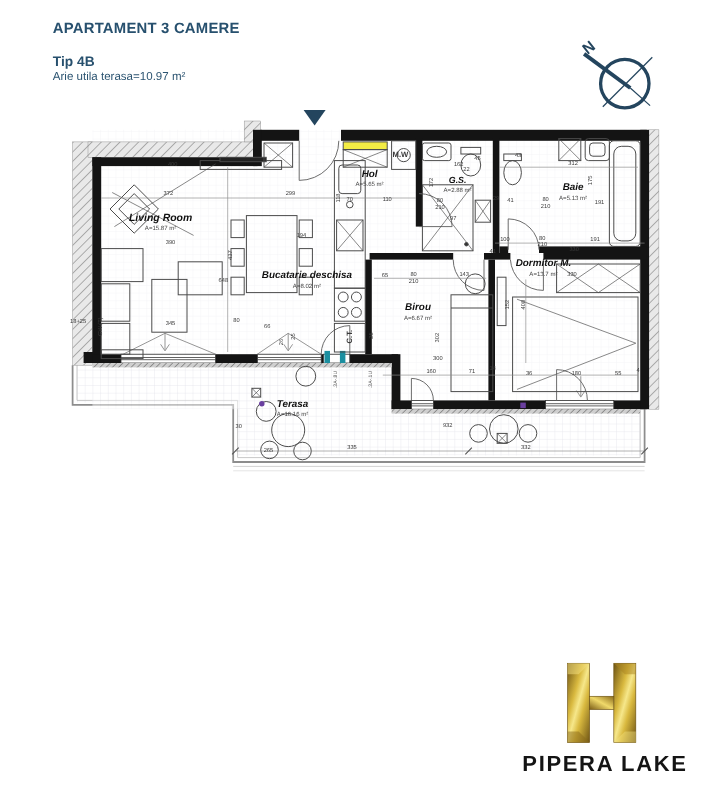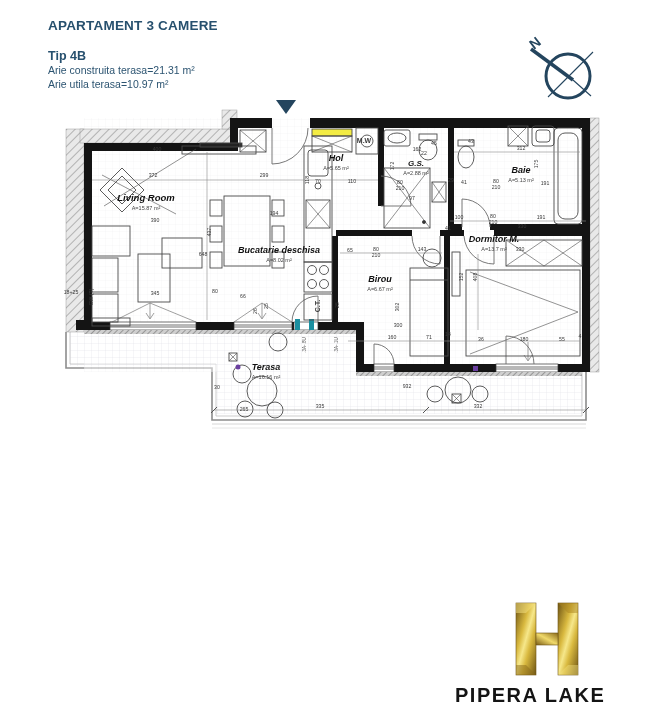--- a/index.html
+++ b/index.html
@@ -12,30 +12,29 @@
   .hdr .ln{font-size:10.5px;line-height:1.38;color:#2c5471;}
   
   svg.plan{position:absolute;left:0;top:0;z-index:1;}
   text{font-family:"Liberation Sans",sans-serif;}
   .room-name{font-weight:bold;font-style:italic;fill:#101010;}
   .room-area{fill:#444;}
   .dim{fill:#3a3a3a;}
   .code{fill:#555;}
   
   .logo{position:absolute;left:455px;top:598px;width:190px;height:112px;z-index:3;
-        display:flex;flex-direction:column;}
+        display:flex;flex-direction:column;align-items:center;}
   .logo .word{font-size:20px;font-weight:bold;letter-spacing:1.5px;color:#141414;margin-top:8px;white-space:nowrap;}
 </style>
 </head>
 <body>
 
 <div class="hdr">
   <div class="t1">APARTAMENT 3 CAMERE</div>
   <div class="t2">Tip 4B</div>
-  <div class="ln">Arie construita terasa=21.31 m²</div>
   <div class="ln">Arie utila terasa=10.97 m²</div>
 </div>
 
 <svg class="plan" width="653" height="720" viewBox="0 0 653 720">
   <defs>
     <pattern id="hatch" width="6" height="6" patternUnits="userSpaceOnUse" patternTransform="rotate(45)">
       <rect width="6" height="6" fill="#e9e9e9"></rect>
       <line x1="0" y1="0" x2="0" y2="6" stroke="#9a9a9a" stroke-width="1.4"></line>
     </pattern>
     <pattern id="hatch2" width="4" height="4" patternUnits="userSpaceOnUse" patternTransform="rotate(45)">

